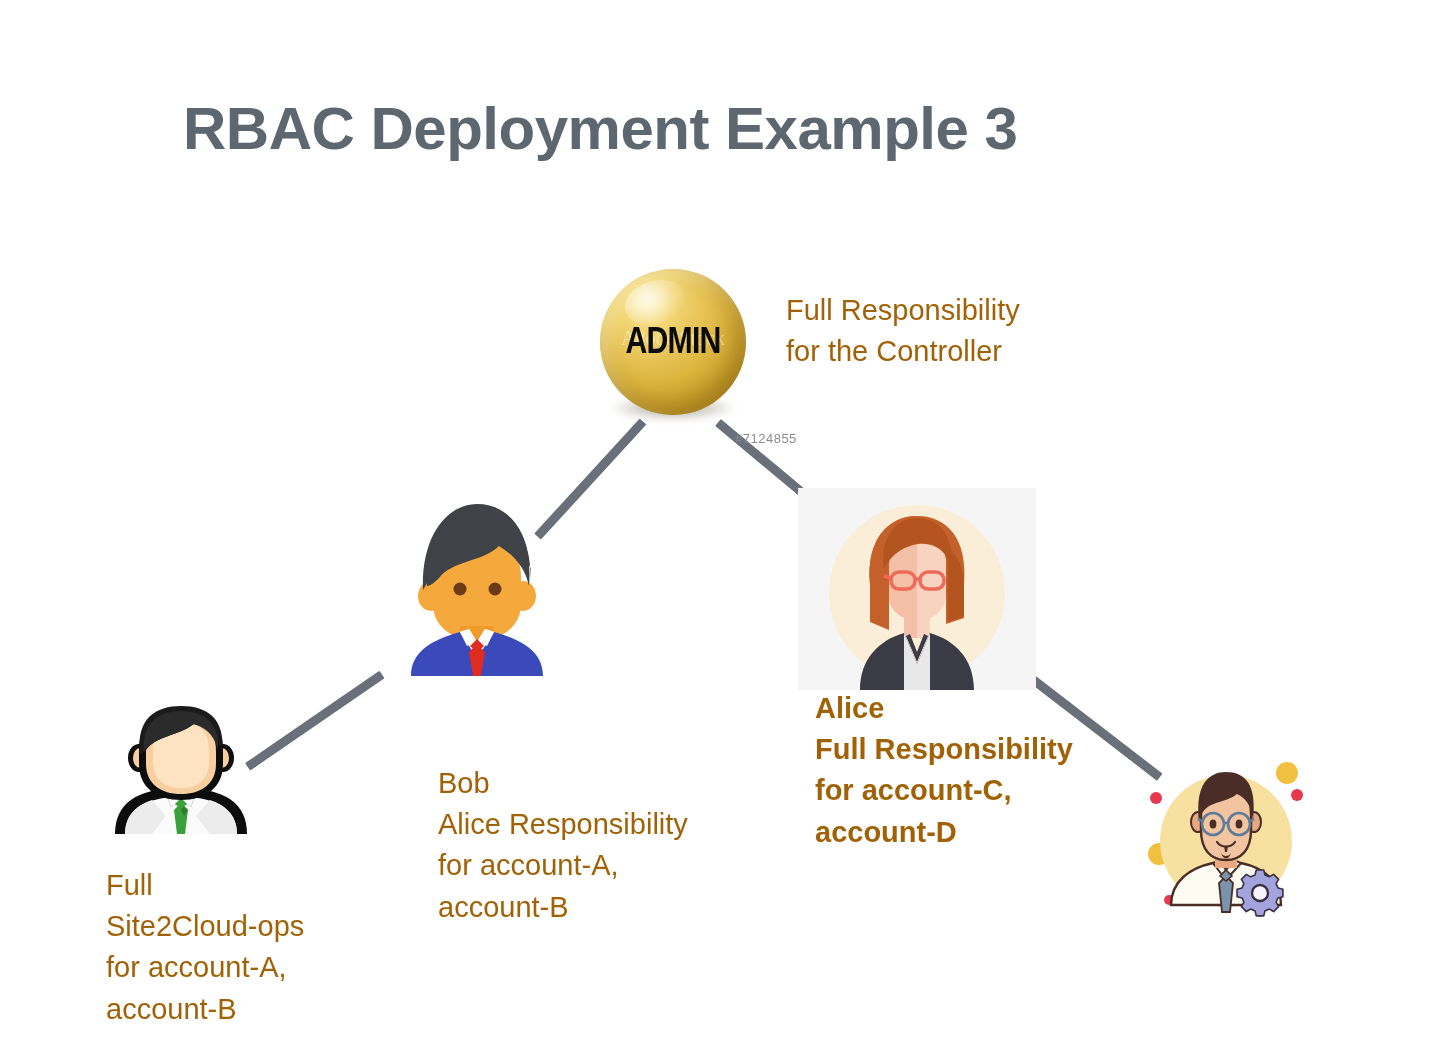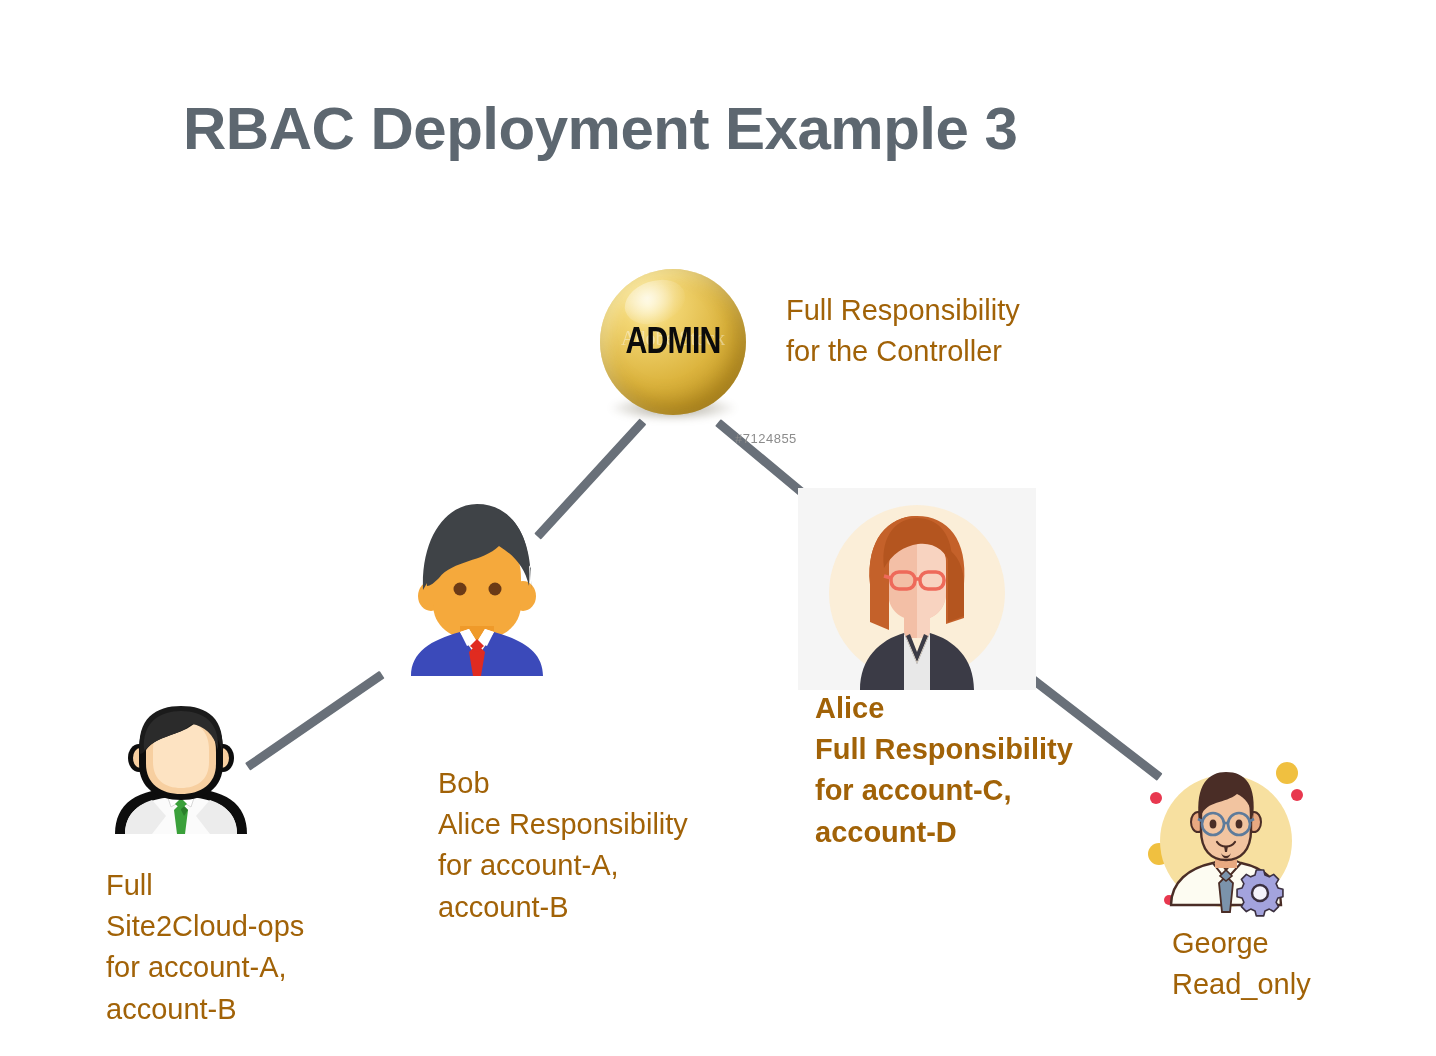--- a/index.html
+++ b/index.html
@@ -345,16 +345,14 @@
 
       <g transform="translate(115,128)">
         <g fill="#a3a3dd" stroke="#3b3040" stroke-width="2.6" stroke-linejoin="round">
           <path d="M-6,-29 L6,-29 L8,-21 L15,-18 L22,-22 L30,-14 L26,-7 L29,0 L37,2 L37,14 L29,16 L26,23 L30,30 L22,38 L15,34 L8,37 L6,45 L-6,45 L-8,37 L-15,34 L-22,38 L-30,30 L-26,23 L-29,16 L-37,14 L-37,2 L-29,0 L-26,-7 L-30,-14 L-22,-22 L-15,-18 L-8,-21 Z" transform="scale(0.62)"></path>
         </g>
         <circle cx="0" cy="5" r="8" fill="#f5f3fb" stroke="#3b3040" stroke-width="2.4"></circle>
       </g>
     </svg>
   </div>
 
-  <div class="textblock" style="left:1172px; top:903px; width:260px;">George
-Read_only</div>
 
 </div>
 
 </body></html>

